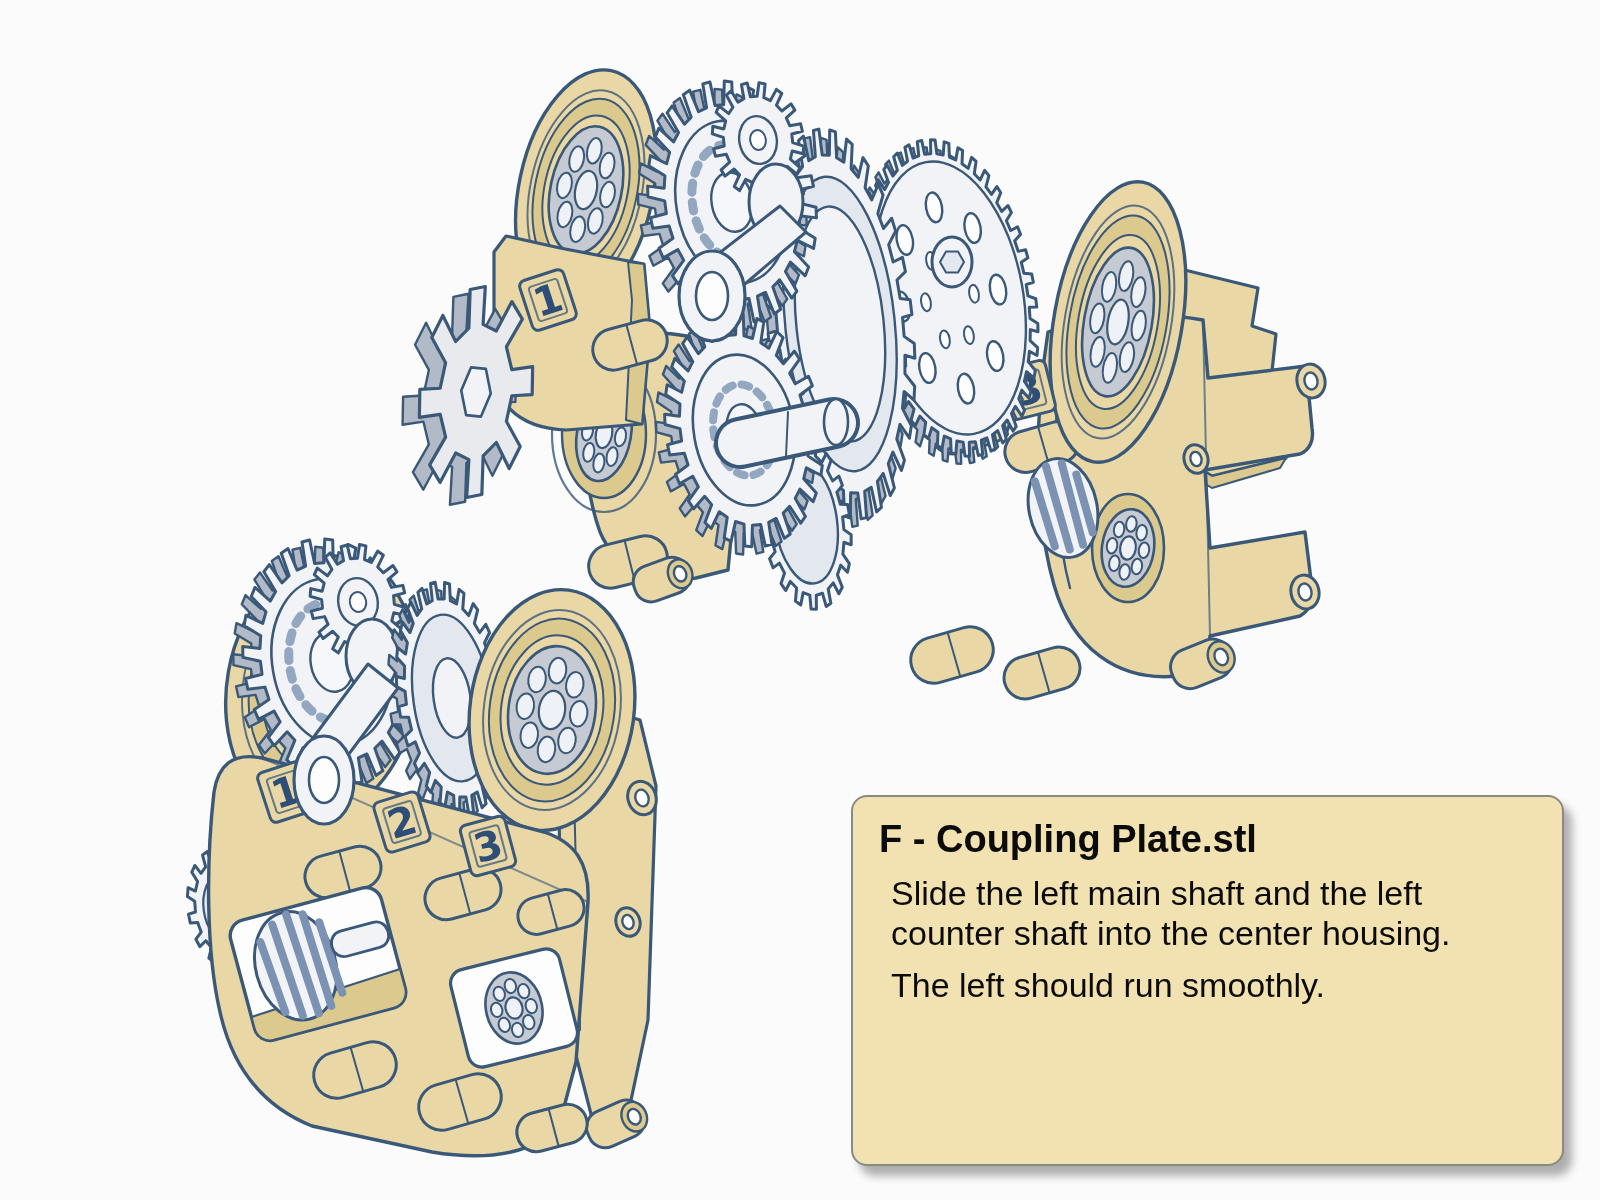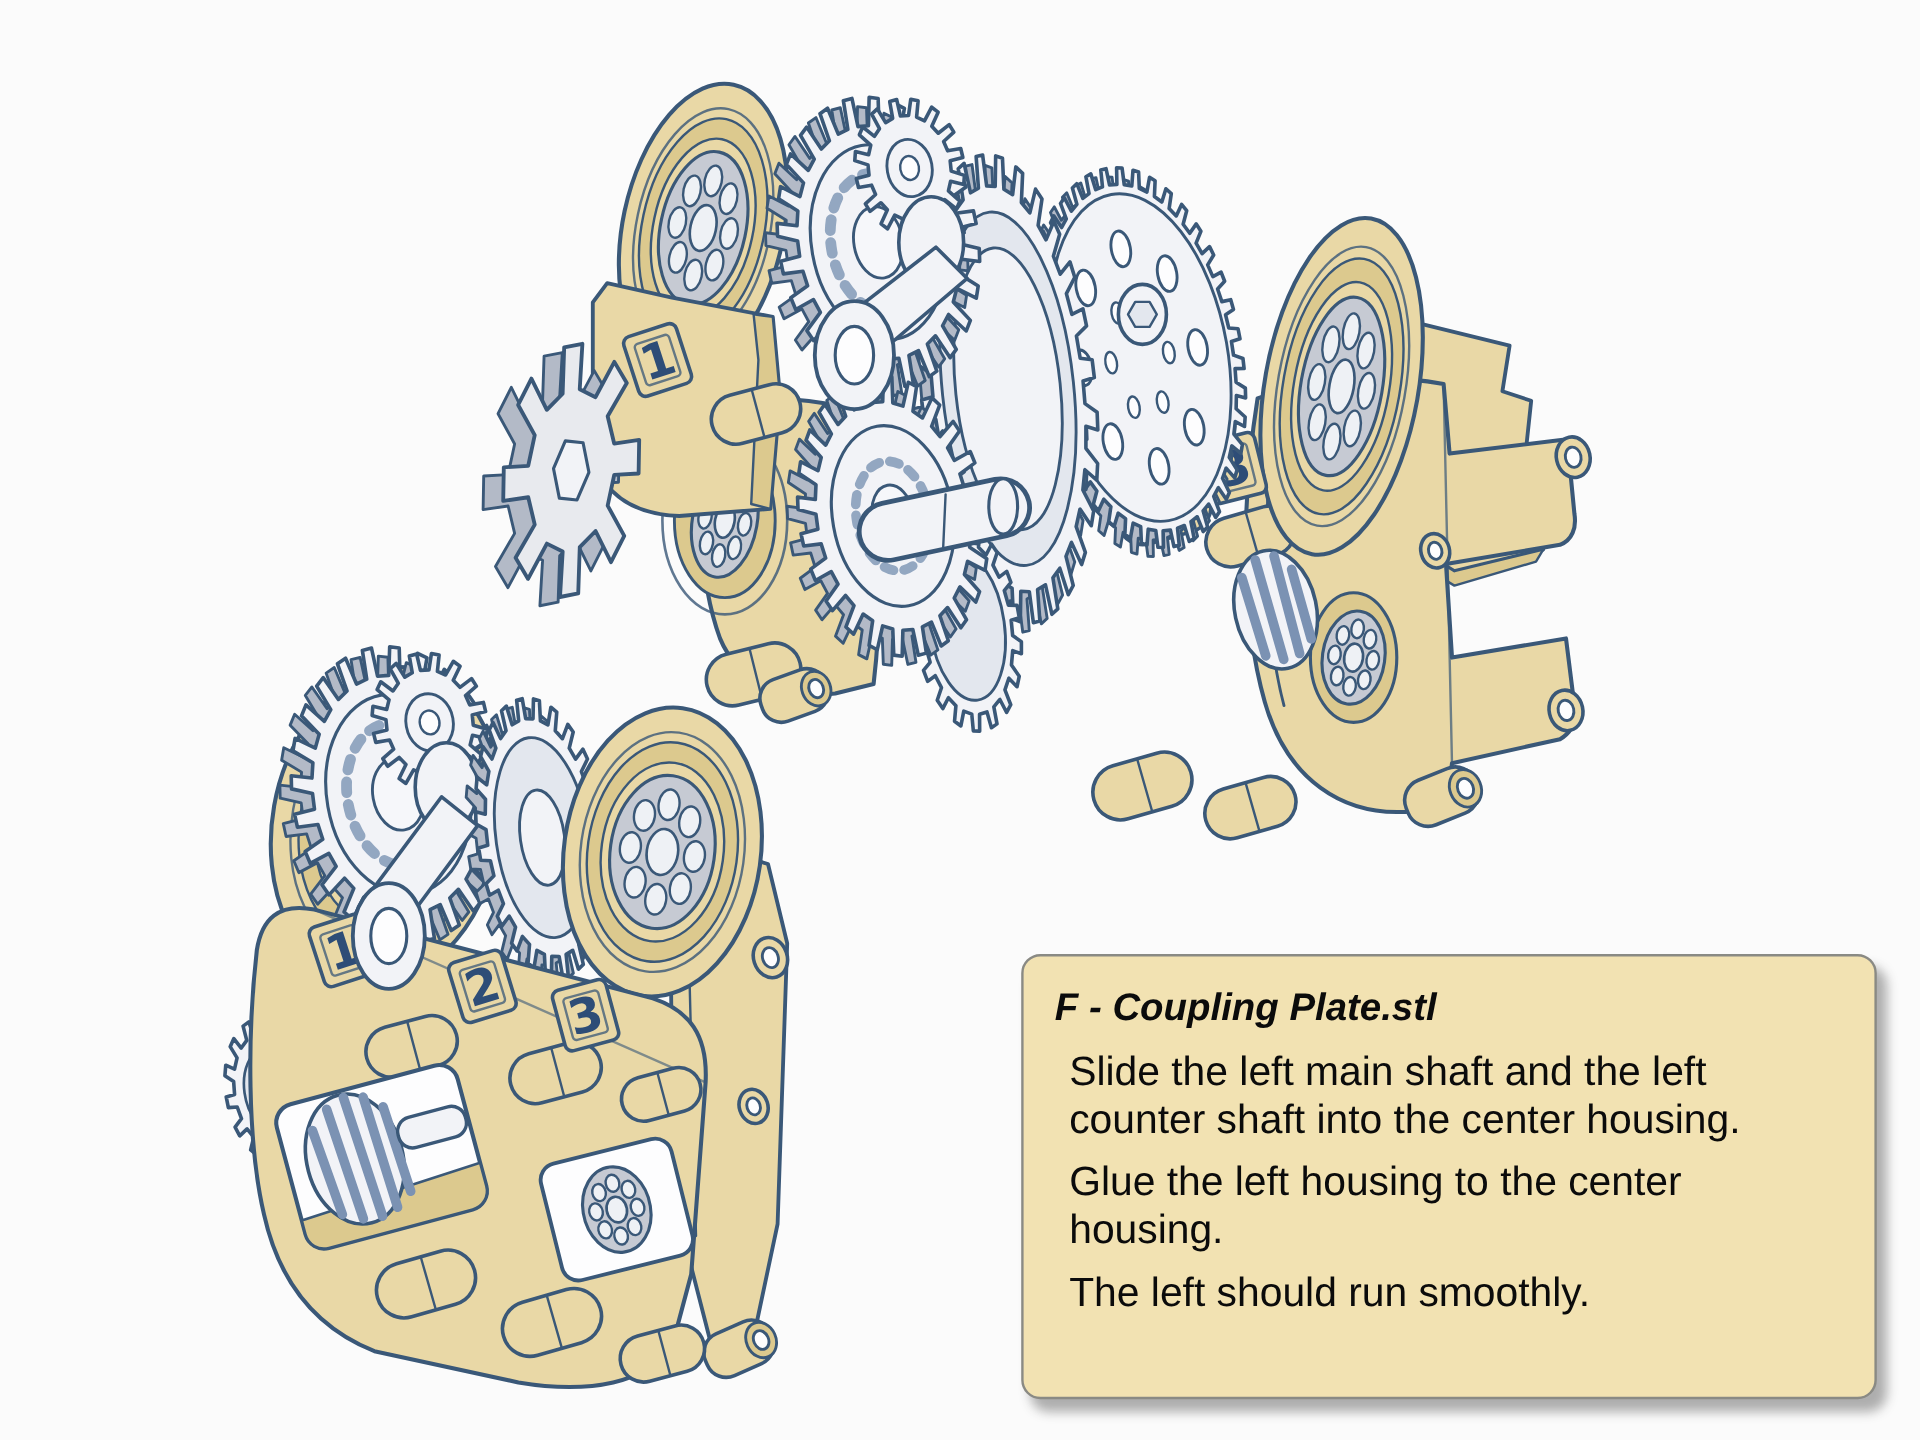--- a/index.html
+++ b/index.html
@@ -11,21 +11,21 @@
       vector-effect:non-scaling-stroke;stroke-linejoin:round;stroke-linecap:round;}
   .tan{fill:#e9d8a6;} .tan2{fill:#dcc98e;}
   .wh{fill:#f2f3f7;} .wh2{fill:#e3e7ee;} .bgf{fill:#fdfdfe;}
   .gear{fill:#f2f3f7;stroke:#3a5878;stroke-width:3;}
   .gearS{fill:#b3bac7;stroke:#3a5878;stroke-width:2.4;}
   .stripe{stroke:#7b92b3;stroke-width:8;}
   .num{font:bold 40px "DejaVu Sans",sans-serif;fill:#2e4d77;text-anchor:middle;}
   .callout{position:absolute;left:851px;top:795px;width:713px;height:371px;box-sizing:border-box;
            background:#f2e2b2;border:2px solid #8a8a84;border-radius:16px;
            box-shadow:8px 10px 9px rgba(50,50,50,.38);padding:20px 26px;color:#0b0b0b;}
-  .callout h2{margin:0 0 3px 0;font-size:32px;line-height:44px;font-weight:bold;font-style:italic;}
+  .callout h2{margin:0 0 3px 0;font-size:38px;line-height:44px;font-weight:bold;}
   .callout p{margin:12px;font-size:34px;line-height:40px;}
 </style>
 </head>
 <body>
 
 <div class="stage">
 <svg class="scene" viewBox="0 0 1600 1200">
   <defs>
     <g id="bearing">
       <circle r="50" fill="#c6cad3" class="o" stroke-width="2.6"></circle>
@@ -298,16 +298,15 @@
       <polygon points="310,742 368,664 398,688 340,766" class="wh o" stroke-width="3"></polygon>
       <ellipse cx="324" cy="780" rx="30" ry="44" class="wh o" stroke-width="3.2"></ellipse>
       <ellipse cx="324" cy="780" rx="15" ry="23" class="bgf o" stroke-width="2.6"></ellipse>
     </g>
   </g>
 </svg>
 
 <div class="callout">
   <h2>F - Coupling Plate.stl</h2>
   <p>Slide the left main shaft and the left counter shaft into the center housing.</p>
-  <p>Glue the left housing to the center housing.</p>
   <p>The left should run smoothly.</p>
 </div>
 </div>
 
 </body></html>

